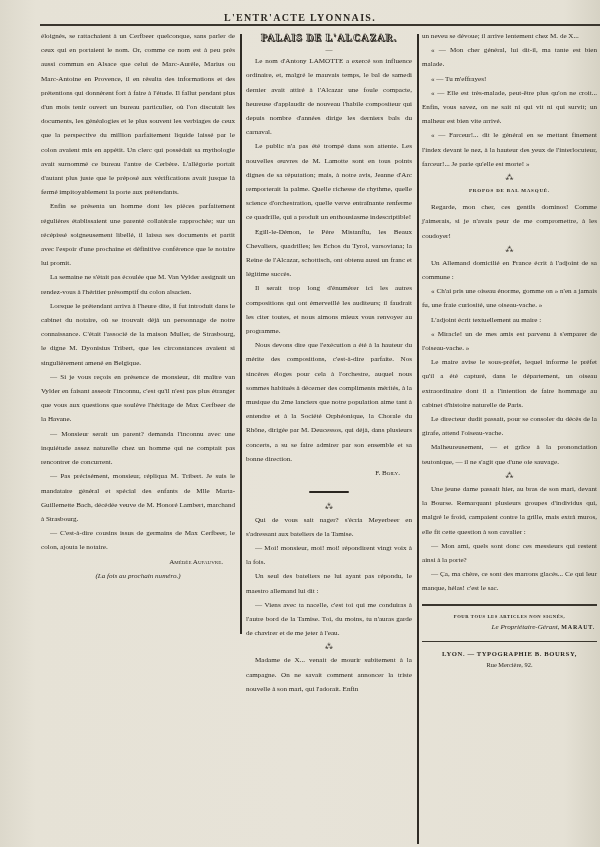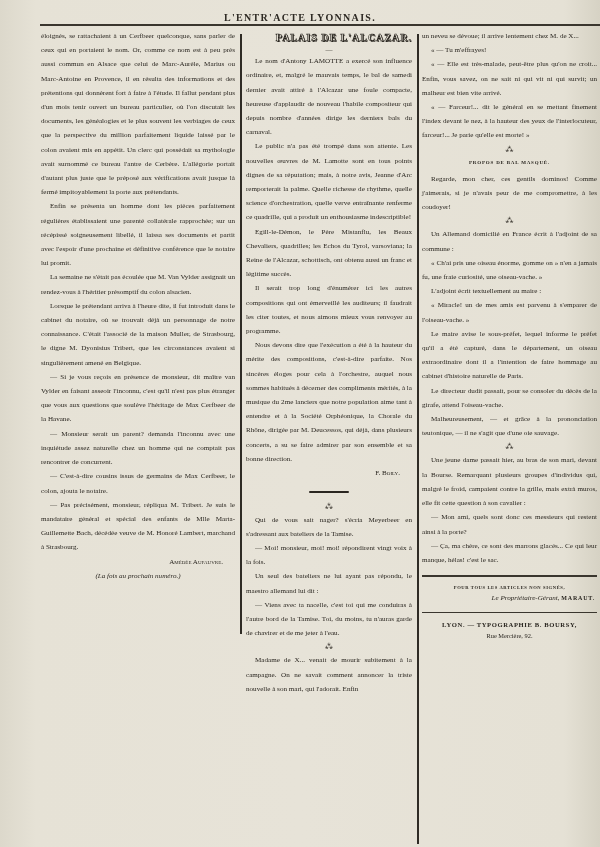--- a/index.html
+++ b/index.html
@@ -17,21 +17,21 @@
   .rule-top { position:absolute; top:24px; left:40px; width:560px; height:2px; background:#3a362e; }
   .col { position:absolute; font-size:7.1px; line-height:14.2px; text-align:justify; }
   .col p { margin:0; text-indent:9px; }
   .col p.noind { text-indent:0; }
   .col1 { left:41px; top:29px; width:194px; }
   .col2 { left:246px; top:29px; width:166px; }
   .col3 { left:422px; top:29px; width:175px; }
   .vrule { position:absolute; background:#2f2b25; width:1.5px; }
   .v1 { left:240px; top:34px; height:600px; }
   .v2 { left:417px; top:34px; height:810px; }
-  .heading-deco { text-align:right; font-weight:bold; font-size:10px; letter-spacing:1px;
+  .heading-deco { text-align:center; font-weight:bold; font-size:10px; letter-spacing:1px;
     color:#f0ece0; -webkit-text-stroke:0.6px #2a2620; text-shadow:1px 1px 0 #2a2620; margin:2px 0 1px; }
   .heading-melanges { font-size:12px; letter-spacing:2px; margin:6px 0 2px; }
   .dash { text-align:center; font-size:7px; line-height:8px; }
   .sig { text-align:right; padding-right:12px; font-variant:small-caps; }
   .suite { text-align:center; font-style:italic; }
   .stars { text-align:center; font-size:7px; line-height:7px; margin:3px 0; }
   .small-caps-title { text-align:center; font-size:5px; letter-spacing:0.8px; margin:2px 0; font-weight:bold; }
   .ornament { text-align:center; margin:4px 0; }
   .ornament span { display:inline-block; width:40px; height:2px; background:#2a2620; vertical-align:middle; border-radius:1px; }
   .hrule { height:2px; background:#3a362e; margin:8px 0 6px; }
@@ -52,22 +52,22 @@
   <div class="vrule v1"></div>
   <div class="vrule v2"></div>
 
   <div class="col col1">
     <p class="noind">éloignés, se rattachaient à un Cerfbeer quelconque, sans parler de ceux qui en portaient le nom. Or, comme ce nom est à peu près aussi commun en Alsace que celui de Marc-Aurèle, Marius ou Marc-Antoine en Provence, il en résulta des informations et des prétentions qui donnèrent fort à faire à l'étude. Il fallut pendant plus d'un mois tenir ouvert un bureau particulier, où l'on discutait les documents, les généalogies et le plus souvent les verbiages de ceux que la perspective du million parfaitement liquide laissé par le colon avaient mis en appétit. Un clerc qui possédait sa mythologie avait surnommé ce bureau l'antre de Cerbère. L'allégorie portait d'autant plus juste que le préposé aux vérifications avait jusque là fermé impitoyablement la porte aux prétendants.</p>
     <p>Enfin se présenta un homme dont les pièces parfaitement régulières établissaient une parenté collatérale rapprochée; sur un récépissé soigneusement libellé, il laissa ses documents et partit avec l'espoir d'une prochaine et définitive conférence que le notaire lui promit.</p>
     <p>La semaine ne s'était pas écoulée que M. Van Vylder assignait un rendez-vous à l'héritier présomptif du colon alsacien.</p>
     <p>Lorsque le prétendant arriva à l'heure dite, il fut introduit dans le cabinet du notaire, où se trouvait déjà un personnage de notre connaissance. C'était l'associé de la maison Muller, de Strasbourg, le digne M. Dyonisius Tribert, que les circonstances avaient si singulièrement amené en Belgique.</p>
     <p>— Si je vous reçois en présence de monsieur, dit maître van Vylder en faisant asseoir l'inconnu, c'est qu'il n'est pas plus étranger que vous aux questions que soulève l'héritage de Max Cerfbeer de la Havane.</p>
     <p>— Monsieur serait un parent? demanda l'inconnu avec une inquiétude assez naturelle chez un homme qui ne comptait pas rencontrer de concurrent.</p>
+    <p>— Pas précisément, monsieur, répliqua M. Tribert. Je suis le mandataire général et spécial des enfants de Mlle Marta-Guillemette Bach, décédée veuve de M. Honoré Lambert, marchand à Strasbourg.</p>
     <p>— C'est-à-dire cousins issus de germains de Max Cerfbeer, le colon, ajouta le notaire.</p>
-    <p>— Pas précisément, monsieur, répliqua M. Tribert. Je suis le mandataire général et spécial des enfants de Mlle Marta-Guillemette Bach, décédée veuve de M. Honoré Lambert, marchand à Strasbourg.</p>
     <div class="sig">Amédée Aufauvre.</div>
     <div class="suite">(La fois au prochain numéro.)</div>
   </div>
 
   <div class="col col2">
     <div class="heading-deco">PALAIS DE L'ALCAZAR.</div>
     <div class="dash">—</div>
     <p>Le nom d'Antony LAMOTTE a exercé son influence ordinaire, et, malgré le mauvais temps, le bal de samedi dernier avait attiré à l'Alcazar une foule compacte, heureuse d'applaudir de nouveau l'habile compositeur qui depuis nombre d'années dirige les derniers bals du carnaval.</p>
     <p>Le public n'a pas été trompé dans son attente. Les nouvelles œuvres de M. Lamotte sont en tous points dignes de sa réputation; mais, à notre avis, Jeanne d'Arc remporterait la palme. Quelle richesse de rhythme, quelle science d'orchestration, quelle verve entraînante renferme ce quadrille, qui a produit un enthousiasme indescriptible!</p>
     <p>Egill-le-Démon, le Père Mistanflu, les Beaux Chevaliers, quadrilles; les Echos du Tyrol, varsoviana; la Reine de l'Alcazar, schottisch, ont obtenu aussi un franc et légitime succès.</p>
@@ -79,20 +79,21 @@
     <p>Qui de vous sait nager? s'écria Meyerbeer en s'adressant aux bateliers de la Tamise.</p>
     <p>— Moi! monsieur, moi! moi! répondirent vingt voix à la fois.</p>
     <p>Un seul des bateliers ne lui ayant pas répondu, le maestro allemand lui dit :</p>
     <p>— Viens avec ta nacelle, c'est toi qui me conduiras à l'autre bord de la Tamise. Toi, du moins, tu n'auras garde de chavirer et de me jeter à l'eau.</p>
     <div class="stars">⁂</div>
     <p>Madame de X... venait de mourir subitement à la campagne. On ne savait comment annoncer la triste nouvelle à son mari, qui l'adorait. Enfin</p>
   </div>
 
   <div class="col col3">
     <p class="noind">un neveu se dévoue; il arrive lentement chez M. de X...</p>
+    <p>« — Mon cher général, lui dit-il, ma tante est bien malade.</p>
     <p>« — Tu m'effrayes!</p>
     <p>« — Elle est très-malade, peut-être plus qu'on ne croit... Enfin, vous savez, on ne sait ni qui vit ni qui survit; un malheur est bien vite arrivé.</p>
     <p>« — Farceur!... dit le général en se mettant finement l'index devant le nez, à la hauteur des yeux de l'interlocuteur, farceur!... Je parie qu'elle est morte! »</p>
     <div class="stars">⁂</div>
     <div class="small-caps-title">PROPOS DE BAL MASQUÉ.</div>
     <p>Regarde, mon cher, ces gentils dominos! Comme j'aimerais, si je n'avais peur de me compromettre, à les coudoyer!</p>
     <div class="stars">⁂</div>
     <p>Un Allemand domicilié en France écrit à l'adjoint de sa commune :</p>
     <p>« Ch'ai pris une oiseau énorme, gomme on » n'en a jamais fu, une fraie curiosité, une oiseau-vache. »</p>
     <p>L'adjoint écrit textuellement au maire :</p>

